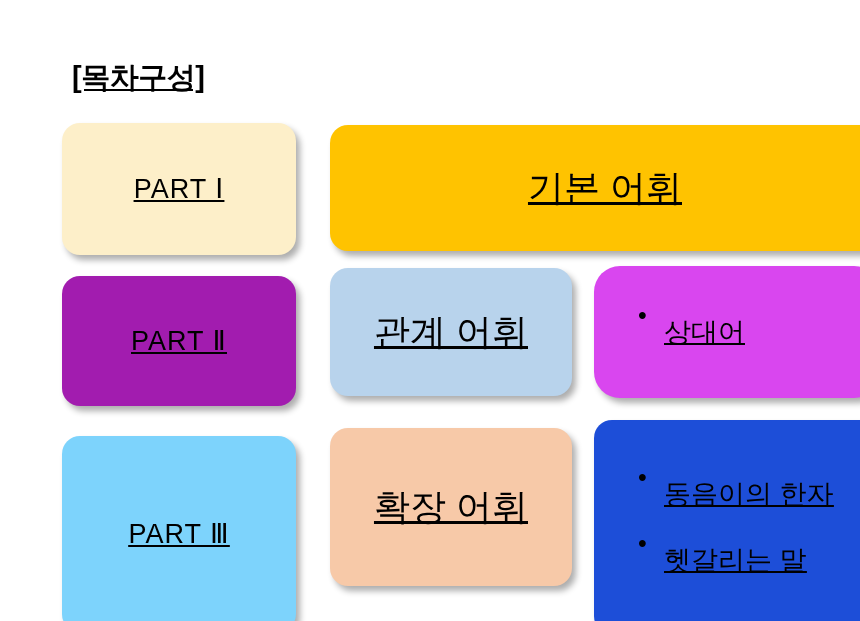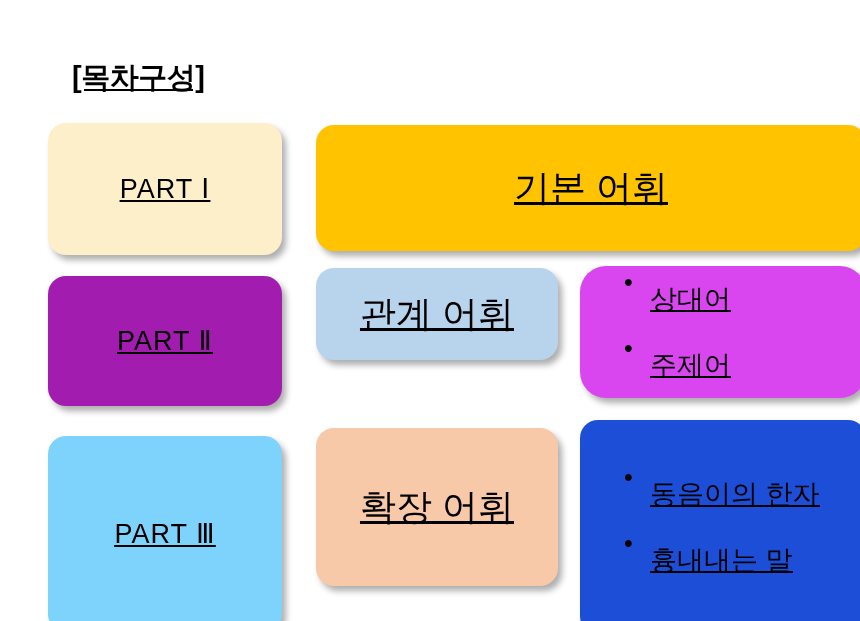--- a/index.html
+++ b/index.html
@@ -34,20 +34,21 @@
   
   .box {
     position: absolute;
     border-radius: 18px;
     box-shadow: 4px 5px 6px rgba(0, 0, 0, 0.32);
     display: flex;
     align-items: center;
     justify-content: center;
     color: #000000;
     overflow: hidden;
+    margin-left: 14px;
   }
 
   .box-label {
     font-size: 36px;
     font-weight: normal;
     letter-spacing: 0px;
     white-space: nowrap;
     text-align: center;
     color: #000000;
   }
@@ -87,21 +88,21 @@
     line-height: 1.42;
     color: #000000;
   }
 
   
   #part1-box   { left: 20px;  top: 95px;  width: 234px; height: 132px; background: #FDEFC9; }
   #topic1-box  { left: 288px; top: 97px;  width: 550px; height: 126px; background: #FFC300; }
 
   
   #part2-box   { left: 20px;  top: 248px; width: 234px; height: 130px; background: #DCE6F2; }
-  #topic2-box  { left: 288px; top: 240px; width: 242px; height: 92px; background: #B8D3EC; }
+  #topic2-box  { left: 288px; top: 240px; width: 242px; height: 128px; background: #B8D3EC; }
   #detail2-box { left: 552px; top: 238px; width: 286px; height: 132px; background: #8FBCE2; }
 
   
   #part3-box   { left: 20px;  top: 408px; width: 234px; height: 196px; background: #FBE2D5; }
   #topic3-box  { left: 288px; top: 400px; width: 242px; height: 158px; background: #F7C9A8; }
   #detail3-box { left: 552px; top: 392px; width: 286px; height: 214px; background: #F4AE7C; }
 </style>
 </head>
 <body>
 
@@ -121,32 +122,31 @@
     <span class="box-label part-label">PART Ⅱ</span>
   </div>
 
   <div class="box" id="topic2-box" style="background: rgb(184, 211, 236);">
     <span class="box-label">관계 어휘</span>
   </div>
 
   <div class="box bullets" id="detail2-box" style="background: #d946ef; border-radius: 26px;">
     <ul class="bullet-list">
         <li>상대어</li>
-        <li>주제어</li>
       </ul>
   </div>
 
   <div class="box" id="part3-box" style="background: #7dd3fc;">
     <span class="box-label part-label">PART Ⅲ</span>
   </div>
 
   <div class="box" id="topic3-box" style="background: rgb(247, 201, 168);">
     <span class="box-label">확장 어휘</span>
   </div>
 
   <div class="box bullets" id="detail3-box" style="background: #1d4ed8;">
     <ul class="bullet-list">
         <li>동음이의 한자</li>
-        <li>흉내내는 말</li>
+        <li>헷갈리는 말</li>
       </ul>
   </div>
 
 </div>
 
 </body></html>

